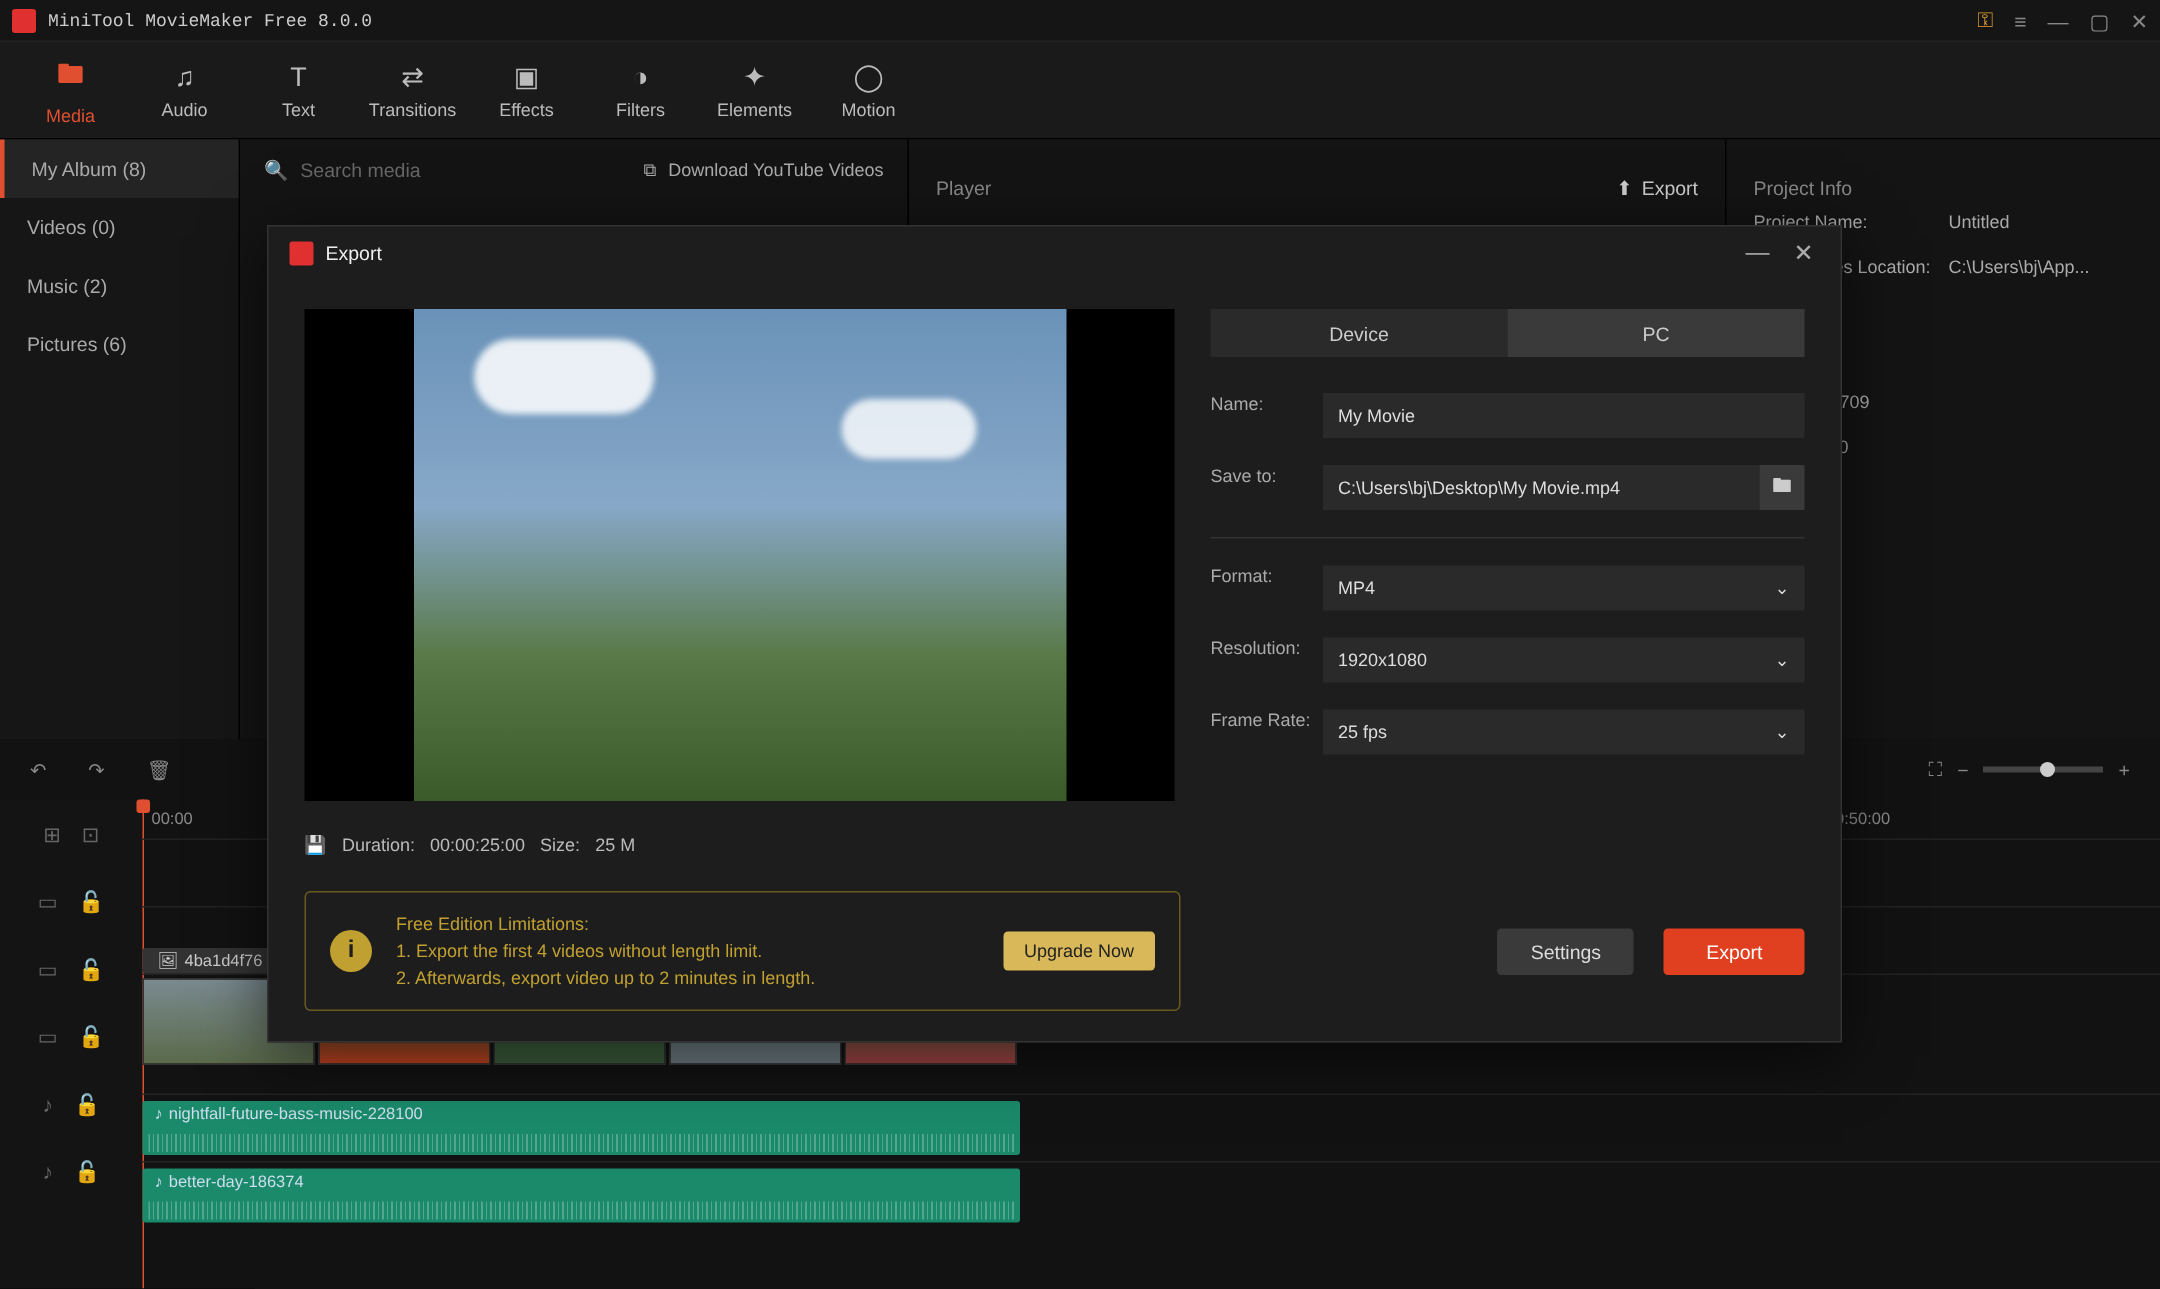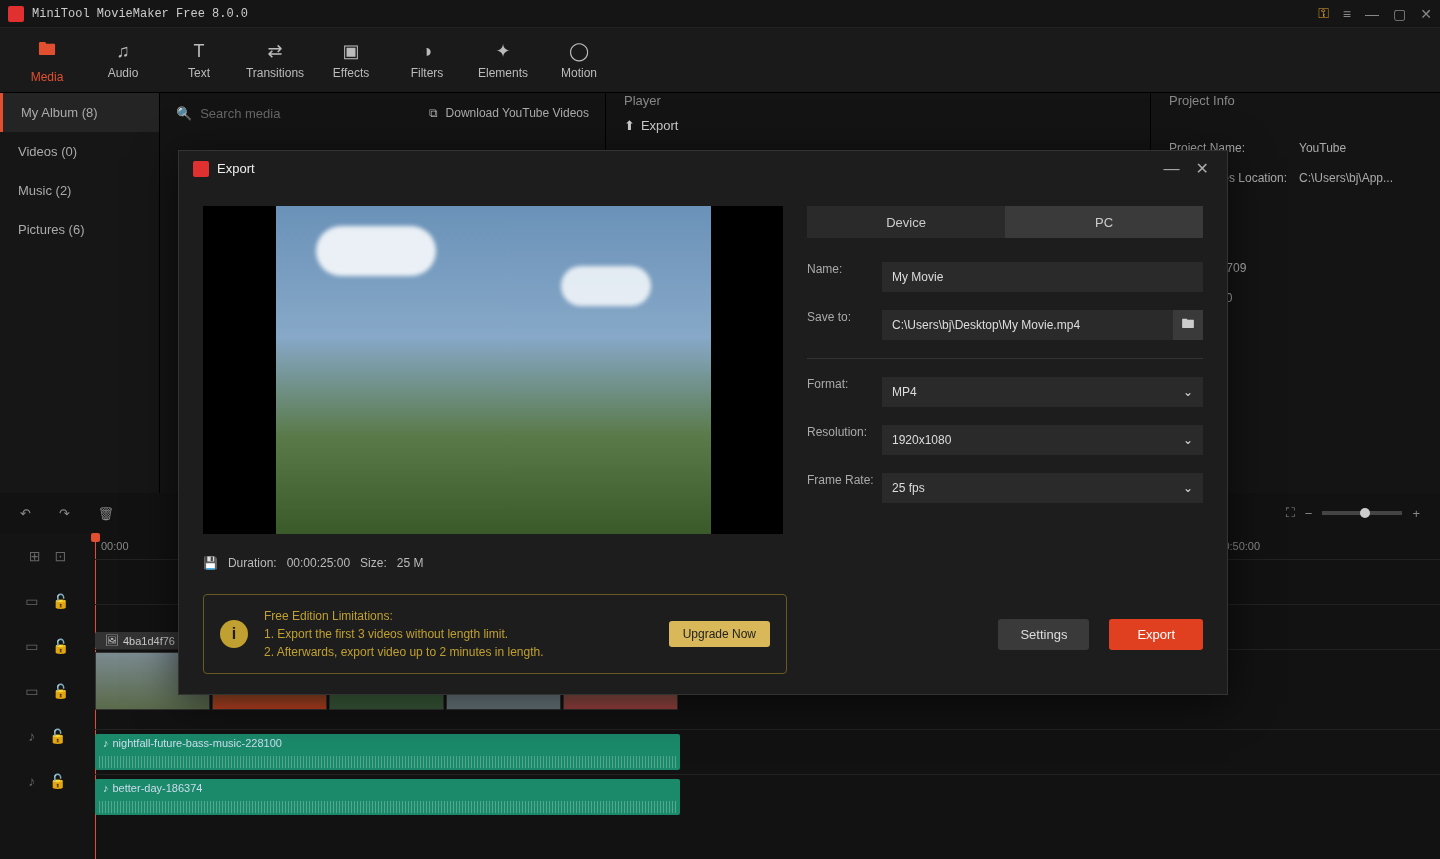--- a/index.html
+++ b/index.html
@@ -28,21 +28,21 @@
 .left-sidebar .item.active { background: #242424; border-left: 3px solid #e05030; }
 
 
 .media-area { flex: 1; background: #141414; }
 .media-top { height: 40px; display: flex; align-items: center; padding: 0 16px; gap: 20px; }
 .search-box { flex: 1; display: flex; align-items: center; gap: 8px; color: #666; }
 .dl-yt { color: #aaa; display: flex; align-items: center; gap: 8px; font-size: 12px; }
 
 
 .player-panel { width: 545px; background: #141414; border-left: 1px solid #000; }
-.panel-head { height: 40px; display: flex; align-items: flex-start; justify-content: space-between; padding: 0 18px; color: #888; flex-direction: column; }
+.panel-head { height: 40px; display: flex; align-items: flex-end; justify-content: space-between; padding: 0 18px; color: #888; }
 .export-btn-top { display: flex; align-items: center; gap: 6px; color: #ccc; }
 
 
 .proj-panel { width: 290px; background: #141414; border-left: 1px solid #000; }
 .proj-row { display: flex; padding: 8px 18px; font-size: 12px; color: #aaa; }
 .proj-row .lbl { width: 130px; }
 .proj-single { padding: 8px 18px; font-size: 12px; color: #aaa; }
 
 
 .timeline-area { background: #121212; height: 366px; }
@@ -179,21 +179,21 @@
         <span>Export</span>
       </div>
     </div>
   </div>
   <div class="proj-panel">
     <div class="panel-head">
         <span>Project Info</span>
       </div>
     <div class="proj-row">
         <span class="lbl">Project Name:</span>
-        <span>YouTube</span>
+        <span>Untitled</span>
       </div>
     <div class="proj-row">
         <span class="lbl">Project Files Location:</span>
         <span>C:\Users\bj\App...</span>
       </div>
     <div class="proj-single">1920x1080</div>
     <div class="proj-single">25fps</div>
     <div class="proj-single">SDR- Rec.709</div>
     <div class="proj-single">00:00:25:00</div>
   </div>
@@ -339,21 +339,21 @@
             <span>⌄</span>
           </div>
       </div>
     </div>
   </div>
   <div class="modal-footer">
     <div class="limit-box">
       <div class="limit-icon">i</div>
       <div class="limit-text">
         <div>Free Edition Limitations:</div>
-        <div>1. Export the first 3 videos without length limit.</div>
+        <div>1. Export the first 4 videos without length limit.</div>
         <div>2. Afterwards, export video up to 2 minutes in length.</div>
       </div>
       <div class="upgrade-btn">Upgrade Now</div>
     </div>
     <div class="foot-grow"></div>
     <div class="settings-btn">Settings</div>
     <div class="export-btn">Export</div>
   </div>
 </div>
 

